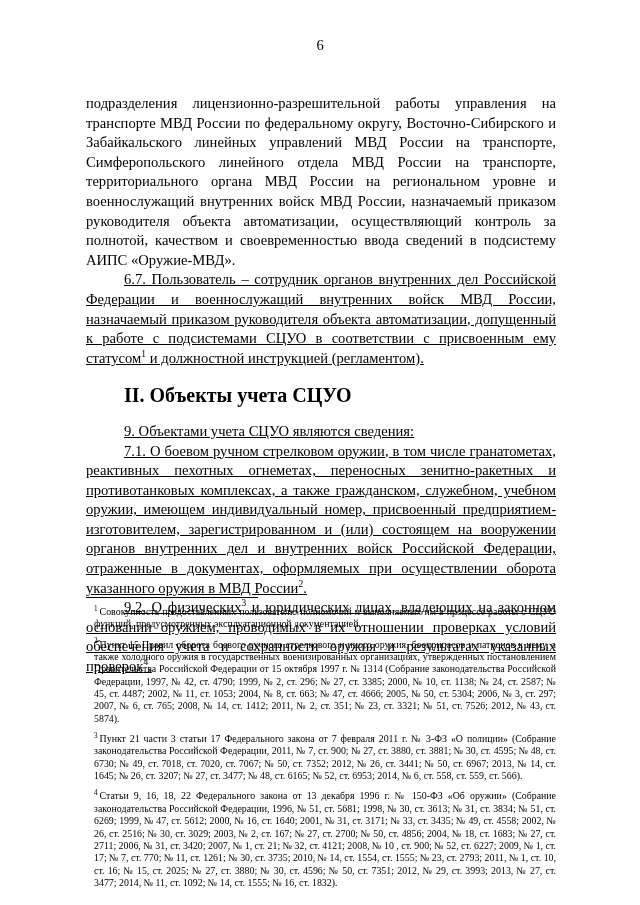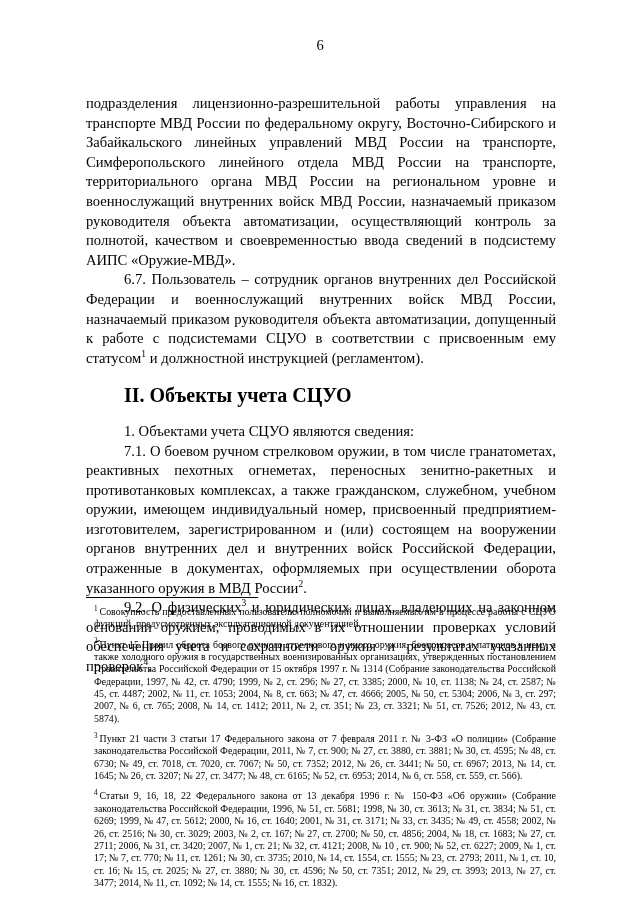--- a/index.html
+++ b/index.html
@@ -43,20 +43,21 @@
     margin: 0;
     font-size: 14.6px;
     line-height: 19.6px;
     text-align: justify;
     text-justify: inter-word;
     text-indent: 0;
     hyphens: none;
   }
   p.para.indent {
     text-indent: 38px;
+    text-decoration: underline;
   }
   h2.section-heading {
     margin: 0;
     font-size: 20px;
     line-height: 19.6px;
     font-weight: bold;
     text-indent: 38px;
     text-align: left;
   }
   .spacer-md { height: 16px; }
@@ -108,21 +109,21 @@
     <p class="para">подразделения лицензионно-разрешительной работы управления на транспорте МВД России по федеральному округу, Восточно-Сибирского и Забайкальского линейных управлений МВД России на транспорте, Симферопольского линейного отдела МВД России на транспорте, территориального органа МВД России на региональном уровне и военнослужащий внутренних войск МВД России, назначаемый приказом руководителя объекта автоматизации, осуществляющий контроль за полнотой, качеством и своевременностью ввода сведений в подсистему АИПС «Оружие-МВД».</p>
 
     <p class="para indent"><span>6.7. Пользователь – сотрудник органов внутренних дел Российской Федерации и военнослужащий внутренних войск МВД России, назначаемый приказом руководителя объекта автоматизации, допущенный к работе с подсистемами СЦУО в соответствии с присвоенным ему статусом</span><sup class="fn-ref">1</sup><span> и должностной инструкцией (регламентом).</span></p>
 
     <div class="spacer-lg"></div>
 
     <h2 class="section-heading">II. Объекты учета СЦУО</h2>
 
     <div class="spacer-md"></div>
 
-    <p class="para indent">1. Объектами учета СЦУО являются сведения:</p>
+    <p class="para indent">9. Объектами учета СЦУО являются сведения:</p>
 
     <p class="para indent"><span>7.1. О боевом ручном стрелковом оружии, в том числе гранатометах, реактивных пехотных огнеметах, переносных зенитно-ракетных и противотанковых комплексах, а также гражданском, служебном, учебном оружии, имеющем индивидуальный номер, присвоенный предприятием-изготовителем, зарегистрированном и (или) состоящем на вооружении органов внутренних дел и внутренних войск Российской Федерации, отраженные в документах, оформляемых при осуществлении оборота указанного оружия в МВД России</span><sup class="fn-ref">2</sup><span>.</span></p>
 
     <p class="para indent"><span>9.2. О физических</span><sup class="fn-ref">3</sup><span> и юридических лицах, владеющих на законном основании оружием, проводимых в их отношении проверках условий обеспечения учета и сохранности оружия и результатах указанных проверок</span><sup class="fn-ref">4</sup><span>.</span></p>
 
   </div>
 
   <div class="footnote-area">
 
     <hr class="footnote-rule">

